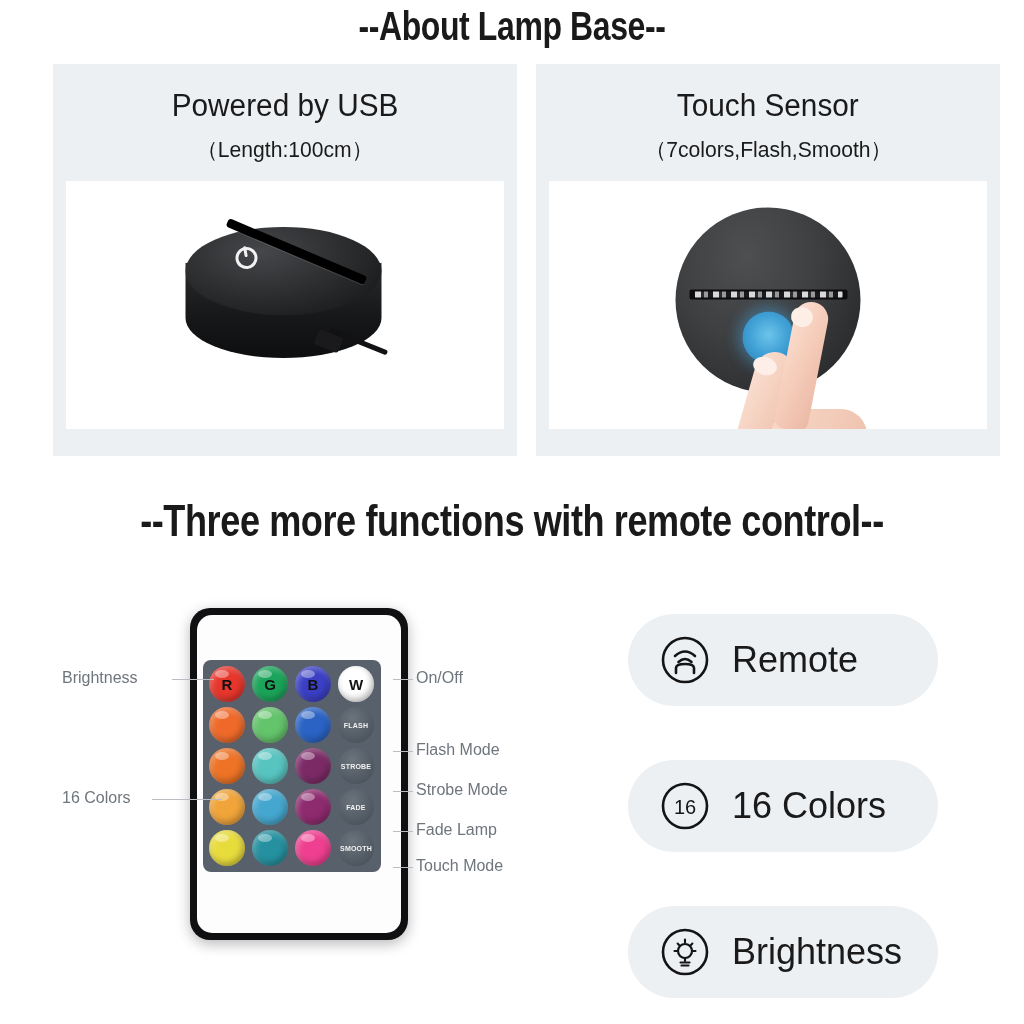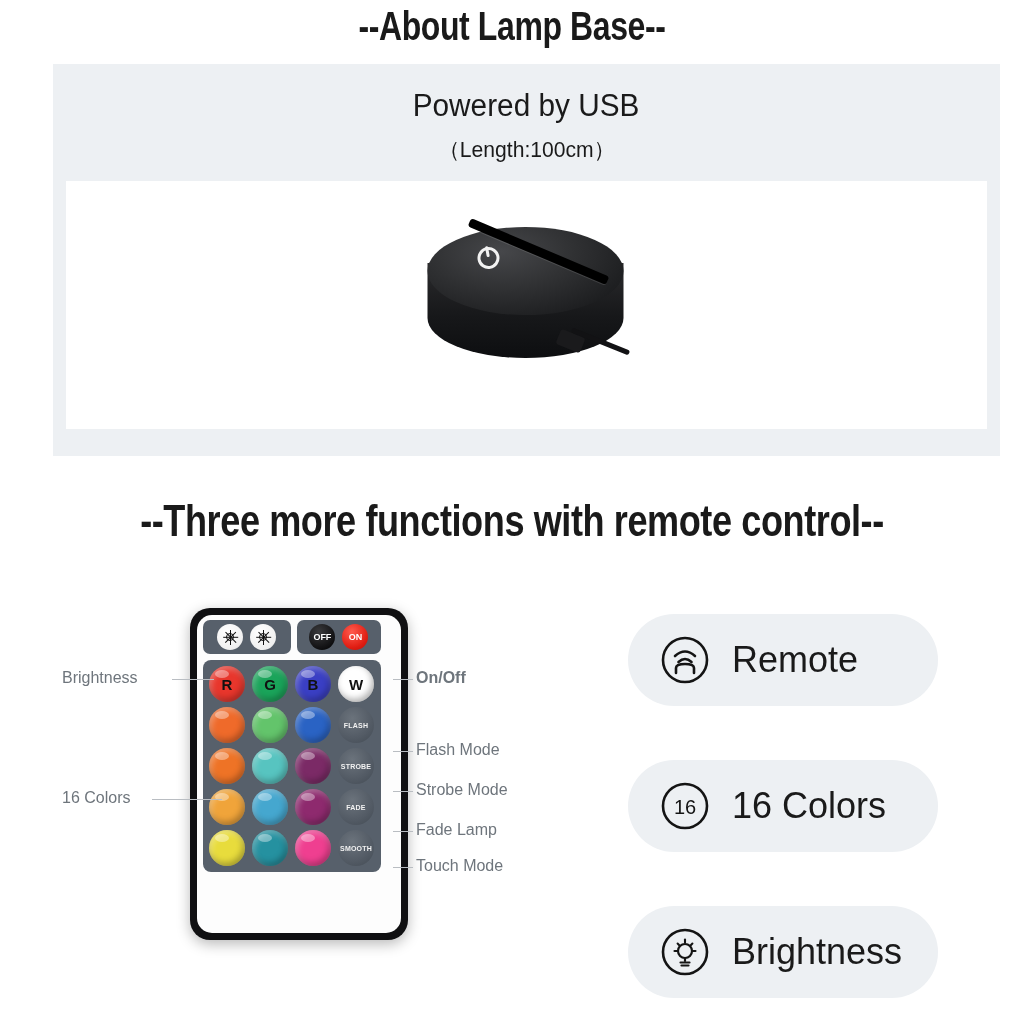--- a/index.html
+++ b/index.html
@@ -241,54 +241,47 @@
             <div class="slot"></div>
             <div class="pwr"></div>
           </div>
           <div class="plug"></div>
           <div class="cable"></div>
         </div>
       </div>
     </div>
 
 
+    <div class="card">
+      <div class="card-title">Touch Sensor</div>
+      <div class="card-sub">（7colors,Flash,Smooth）</div>
+      <div class="photo">
+        <div class="base3">
+          <div class="disc">
+            <div class="strip"></div>
+            <div class="touch"></div>
+          </div>
+        </div>
+        <div class="finger">
+          <div class="f-side"></div>
+          <div class="nail2"></div>
+          <div class="palm"></div>
+          <div class="f-main"></div>
+          <div class="nail"></div>
+        </div>
+      </div>
+    </div>
   </div>
 
   <div class="section-title">--Three more functions with remote control--</div>
 
   <div class="remote-wrap">
     <div class="remote-body"></div>
     <div class="remote-face"></div>
 
-    <div class="pad-top">
-      <div class="grp grp-a">
-        <div class="btn-rnd btn-white">
-          <span class="sun">
-            <span class="core"></span>
-            <i style="transform:rotate(0deg)"></i>
-              <i style="transform:rotate(45deg)"></i>
-            <i style="transform:rotate(90deg)"></i>
-              <i style="transform:rotate(135deg)"></i>
-          </span>
-        </div>
-        <div class="btn-rnd btn-white">
-          <span class="sun">
-            <span class="core"></span>
-            <i style="transform:rotate(0deg)"></i>
-              <i style="transform:rotate(45deg)"></i>
-            <i style="transform:rotate(90deg)"></i>
-              <i style="transform:rotate(135deg)"></i>
-          </span>
-        </div>
-      </div>
-      <div class="grp grp-b">
-        <div class="btn-rnd btn-off">OFF</div>
-        <div class="btn-rnd btn-on">ON</div>
-      </div>
-    </div>
 
     <div class="pad-main">
       <div class="row">
         <div class="cbtn rgb-letter" style="background:#e8362c">R</div>
         <div class="cbtn rgb-letter" style="background:#1aa45a">G</div>
         <div class="cbtn rgb-letter" style="background:#3a3fc4">B</div>
         <div class="cbtn w-letter" style="background:#ffffff">W</div>
       </div>
 
       <div class="row">
@@ -325,21 +318,21 @@
   <div class="lead" style="left:152px;top:799px;width:70px;"></div>
   <div class="lead" style="left:393px;top:679px;width:20px;"></div>
   <div class="lead" style="left:393px;top:751px;width:20px;"></div>
   <div class="lead" style="left:393px;top:791px;width:20px;"></div>
   <div class="lead" style="left:393px;top:831px;width:20px;"></div>
   <div class="lead" style="left:393px;top:867px;width:20px;"></div>
 
   <div class="lbl lbl-l" style="left:62px;top:669px;">Brightness</div>
   <div class="lbl lbl-l" style="left:62px;top:789px;">16 Colors</div>
 
-  <div class="lbl lbl-r" style="left:416px;top:669px;font-weight:bold;">On/Off</div>
+  <div class="lbl lbl-r" style="left:416px;top:669px;">On/Off</div>
   <div class="lbl lbl-r" style="left:416px;top:741px;">Flash Mode</div>
   <div class="lbl lbl-r" style="left:416px;top:781px;">Strobe Mode</div>
   <div class="lbl lbl-r" style="left:416px;top:821px;">Fade Lamp</div>
   <div class="lbl lbl-r" style="left:416px;top:857px;">Touch Mode</div>
 
   <div class="pills">
 
     <div class="pill">
       <span class="pill-icon">
         <svg viewBox="0 0 50 50" width="50" height="50">

